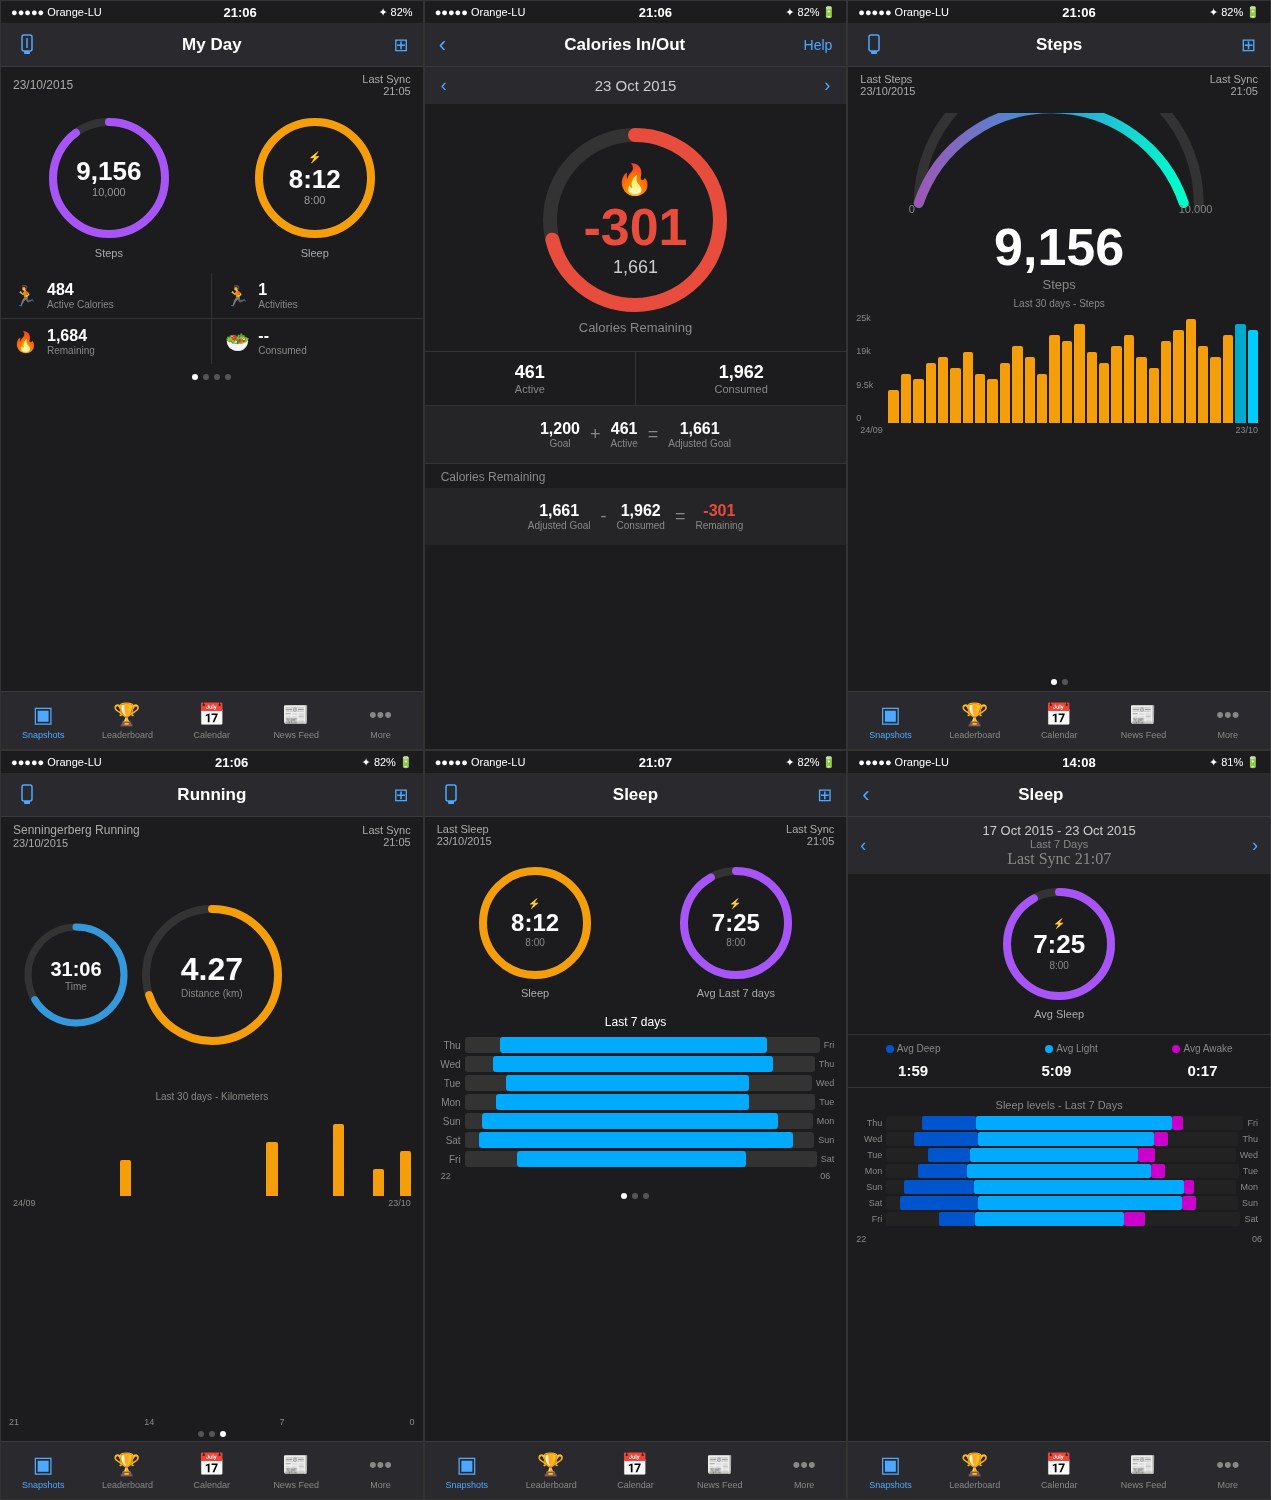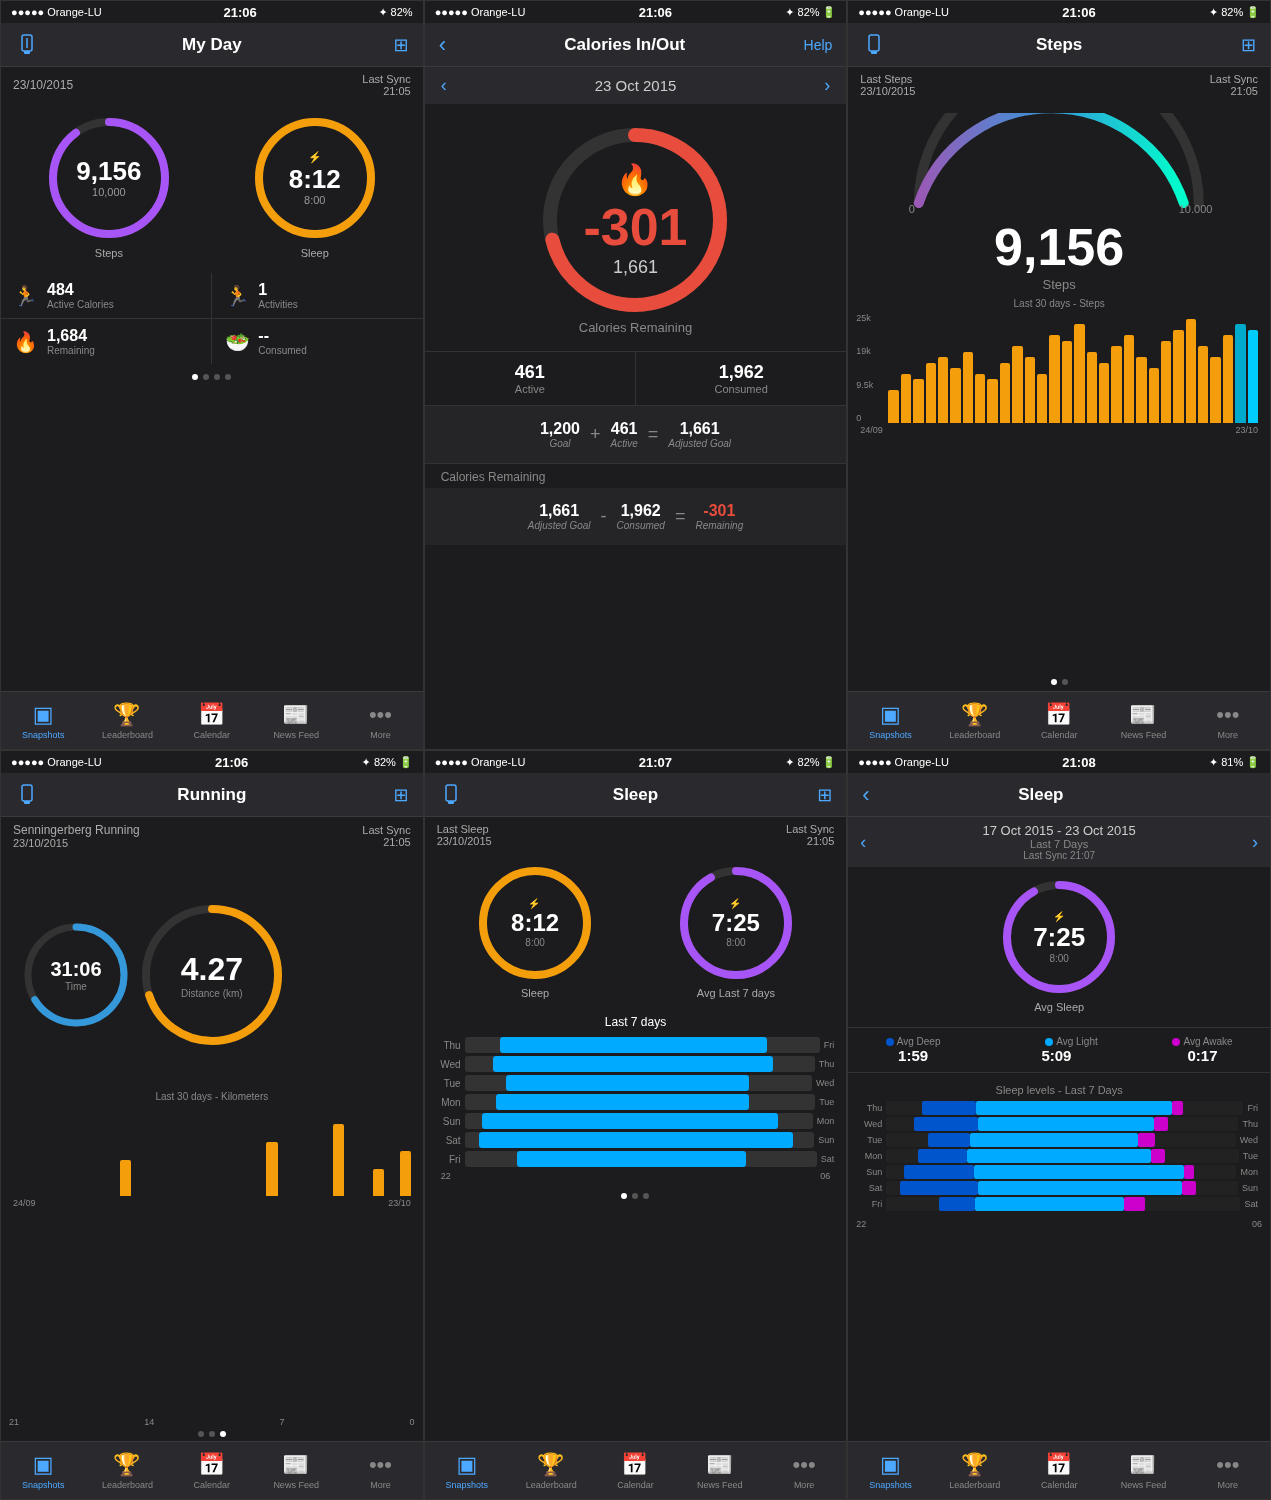--- a/index.html
+++ b/index.html
@@ -333,21 +333,21 @@
     }
     .cal-eq-row {
       display: flex;
       align-items: center;
       justify-content: center;
       gap: 10px;
       padding: 4px 0;
     }
     .cal-eq-item { text-align: center; }
     .cal-eq-value { font-size: 16px; font-weight: 600; color: #fff; }
-    .cal-eq-label { font-size: 10px; color: #888; font-style: italic; }
+    .cal-eq-label { font-size: 10px; color: #888; }
     .cal-eq-op { font-size: 18px; color: #888; }
     .cal-remaining-label {
       font-size: 12px;
       color: #888;
       padding: 6px 16px 4px;
       border-top: 1px solid #333;
     }
     .cal-eq-negative { color: #e74c3c; }
 
     .cal-log-btn {
@@ -446,21 +446,21 @@
       text-align: center;
     }
     .sleep-avg-dot {
       display: inline-block;
       width: 8px;
       height: 8px;
       border-radius: 50%;
       margin-right: 3px;
     }
     .sleep-avg-label { font-size: 10px; color: #888; }
-    .sleep-avg-value { font-size: 15px; color: #fff; font-weight: 600; }
+    .sleep-avg-value { font-size: 15px; color: #fff; font-weight: 600; margin-top: 8px; }
 
     .sleep-levels-title {
       font-size: 11px;
       color: #888;
       text-align: center;
       padding: 3px;
     }
 
     .sleep-level-chart {
       padding: 2px 8px;
@@ -1154,38 +1154,38 @@
     <div class="tab-item">
       <span class="tab-icon">•••</span>
       <span class="tab-label">More</span>
     </div>
   </div>
 </div>
 
 <div class="screen">
   <div class="status-bar">
     <span>●●●●● Orange-LU</span>
-    <span class="time">21:08</span>
+    <span class="time">14:08</span>
     <span class="icons">✦ 81% 🔋</span>
   </div>
 
   <div class="nav-bar">
     <span class="back-btn">‹</span>
     <span class="nav-title">Sleep</span>
     <div style="width:44px;"></div>
   </div>
 
   <div class="content" style="display:flex;flex-direction:column;overflow-y:auto;">
 
     <div style="display:flex;align-items:center;justify-content:space-between;padding:6px 12px;background:#2a2a2e;">
       <span style="color:#4da8ff;font-size:18px;">‹</span>
       <div style="text-align:center;">
         <div style="color:#ccc;font-size:13px;">17 Oct 2015 - 23 Oct 2015</div>
         <div style="color:#888;font-size:11px;">Last 7 Days</div>
-        <div style="color:#888;font-size:10px;">Last Sync 21:07</div>
+        <div style="color:#888;font-size:16px;font-family:Liberation Serif, serif;">Last Sync 21:07</div>
       </div>
       <span style="color:#4da8ff;font-size:18px;">›</span>
     </div>
 
     <div style="display:flex;justify-content:center;padding:10px 0;">
       <div style="display:flex;flex-direction:column;align-items:center;">
         <div style="position:relative;width:120px;height:120px;">
           <svg width="120" height="120" style="transform:rotate(-90deg);">
             <circle fill="none" stroke="#333" stroke-width="8" cx="60" cy="60" r="52"></circle>
             <circle fill="none" stroke="#a855f7" stroke-width="8" cx="60" cy="60" r="52" stroke-dasharray="300 327" stroke-linecap="round"></circle>

